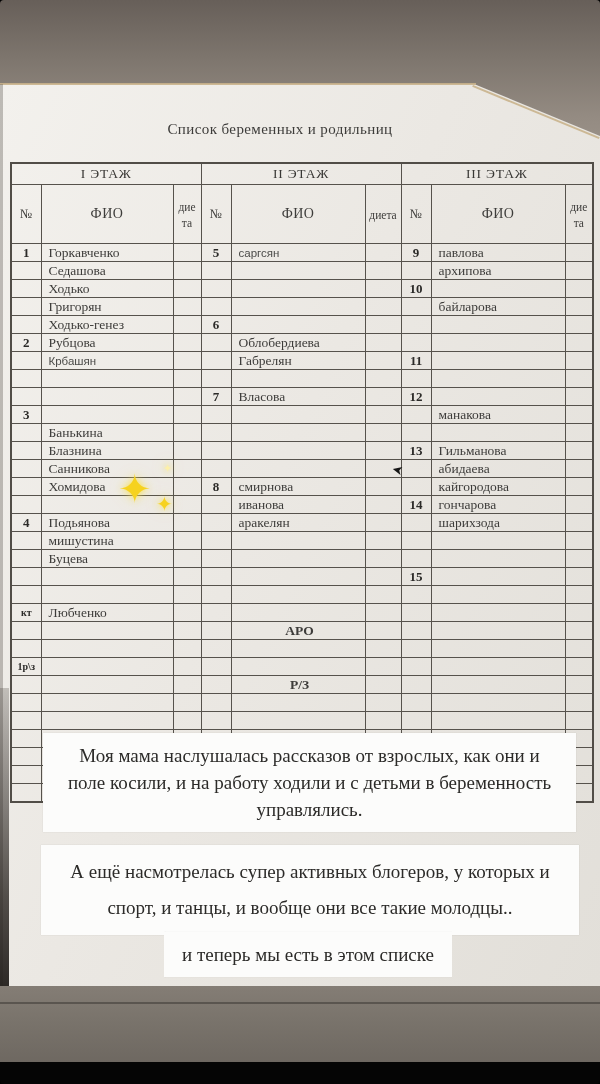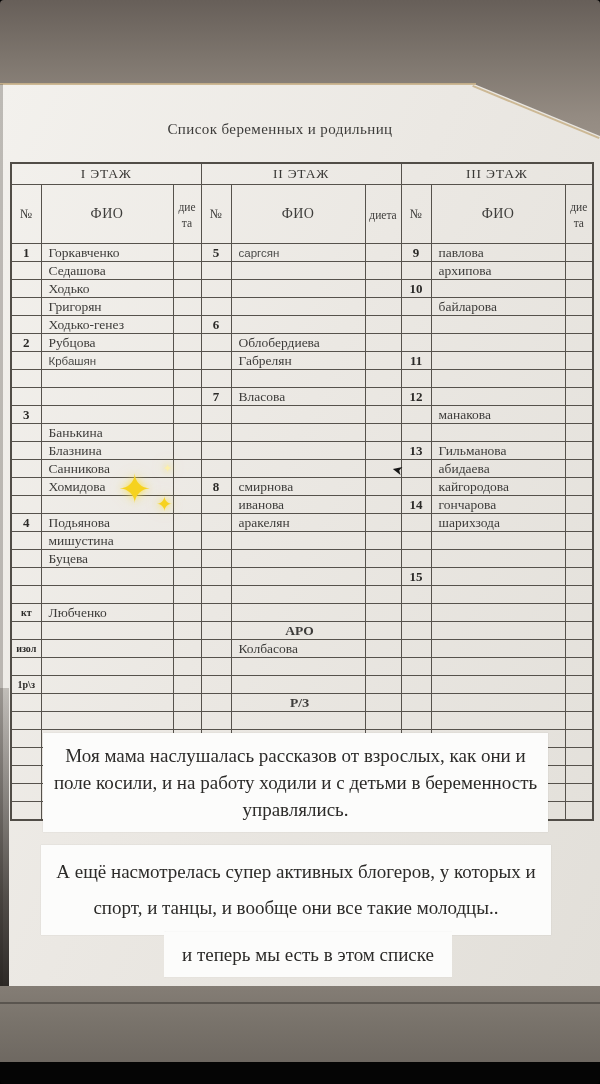--- a/index.html
+++ b/index.html
@@ -42,21 +42,21 @@
   .ptable td.ward{text-align:center;font-weight:bold;padding-left:6px;}
   
   .sparkle{position:absolute;color:#f6d21f;font-family:"DejaVu Sans",sans-serif;
     text-shadow:0 0 6px rgba(250,225,80,.9),0 0 14px rgba(250,225,80,.55);z-index:5;}
   .sp1{left:118px;top:466px;font-size:40px;}
   .sp2{left:156px;top:492px;font-size:20px;}
   .sp3{left:163px;top:462px;font-size:11px;color:#fdf0a8;}
   .arrow-mark{position:absolute;left:392px;top:463px;font-size:13px;color:#161616;z-index:5;
     font-family:"DejaVu Sans",sans-serif;transform:rotate(193deg);}
   .caption{position:absolute;background:#fcfcfb;color:#2c2b29;text-align:center;z-index:10;
-    font-family:"Liberation Serif",serif;font-size:19px;line-height:27px;padding:9px 10px;
+    font-family:"Liberation Serif",serif;font-size:19px;line-height:27px;padding:9px 24px;
     box-shadow:0 0 1px rgba(0,0,0,.15);}
   .c1{left:43px;top:733px;width:485px;}
   .c2{left:41px;top:845px;width:490px;line-height:36px;}
   .c3{left:308px;top:932px;transform:translateX(-50%);white-space:nowrap;padding:9px 18px;}
 </style>
 </head>
 <body>
 
 <div class="story">
   <div class="band-top"></div>
@@ -335,31 +335,20 @@
           <td class="col-name"></td>
           <td class="col-diet"></td>
           <td class="col-num"></td>
           <td class="col-name ward">АРО</td>
           <td class="col-diet"></td>
           <td class="col-num"></td>
           <td class="col-name"></td>
           <td class="col-diet"></td>
         </tr>
         <tr>
-          <td class="col-num tag">изол</td>
-          <td class="col-name"></td>
-          <td class="col-diet"></td>
-          <td class="col-num"></td>
-          <td class="col-name">Колбасова</td>
-          <td class="col-diet"></td>
-          <td class="col-num"></td>
-          <td class="col-name"></td>
-          <td class="col-diet"></td>
-        </tr>
-        <tr>
           <td class="col-num"></td>
           <td class="col-name"></td>
           <td class="col-diet"></td>
           <td class="col-num"></td>
           <td class="col-name"></td>
           <td class="col-diet"></td>
           <td class="col-num"></td>
           <td class="col-name"></td>
           <td class="col-diet"></td>
         </tr>

